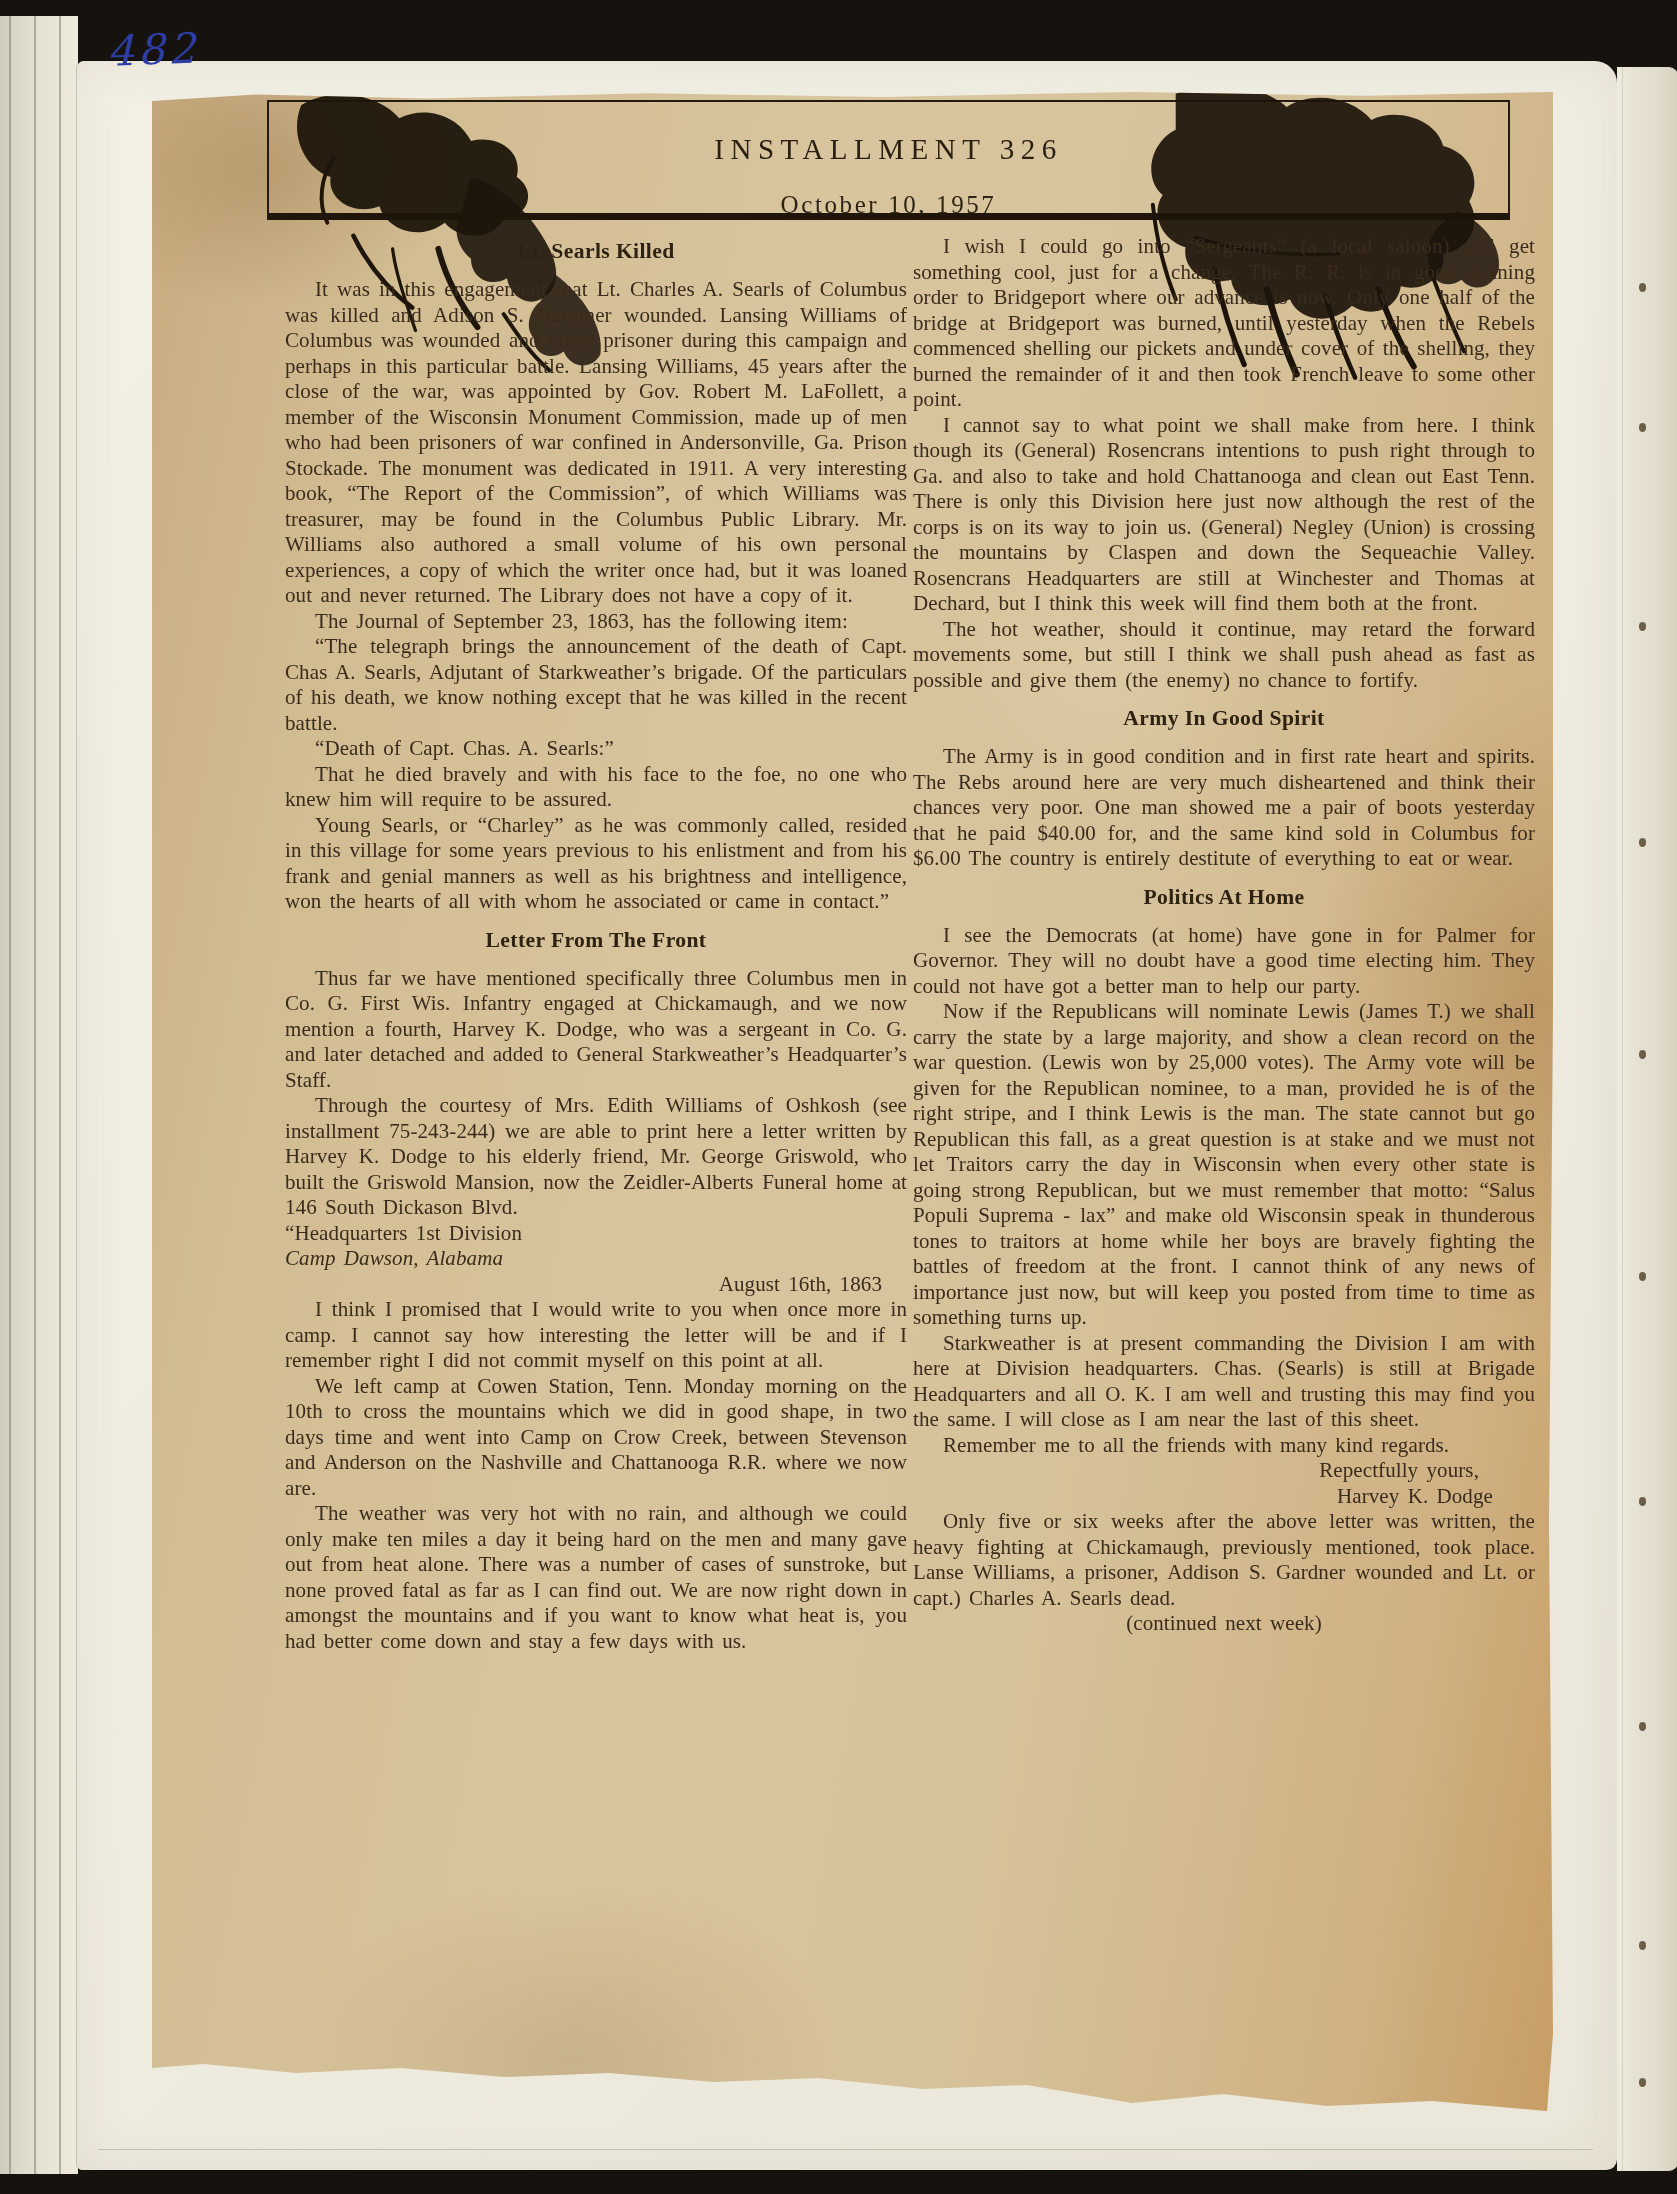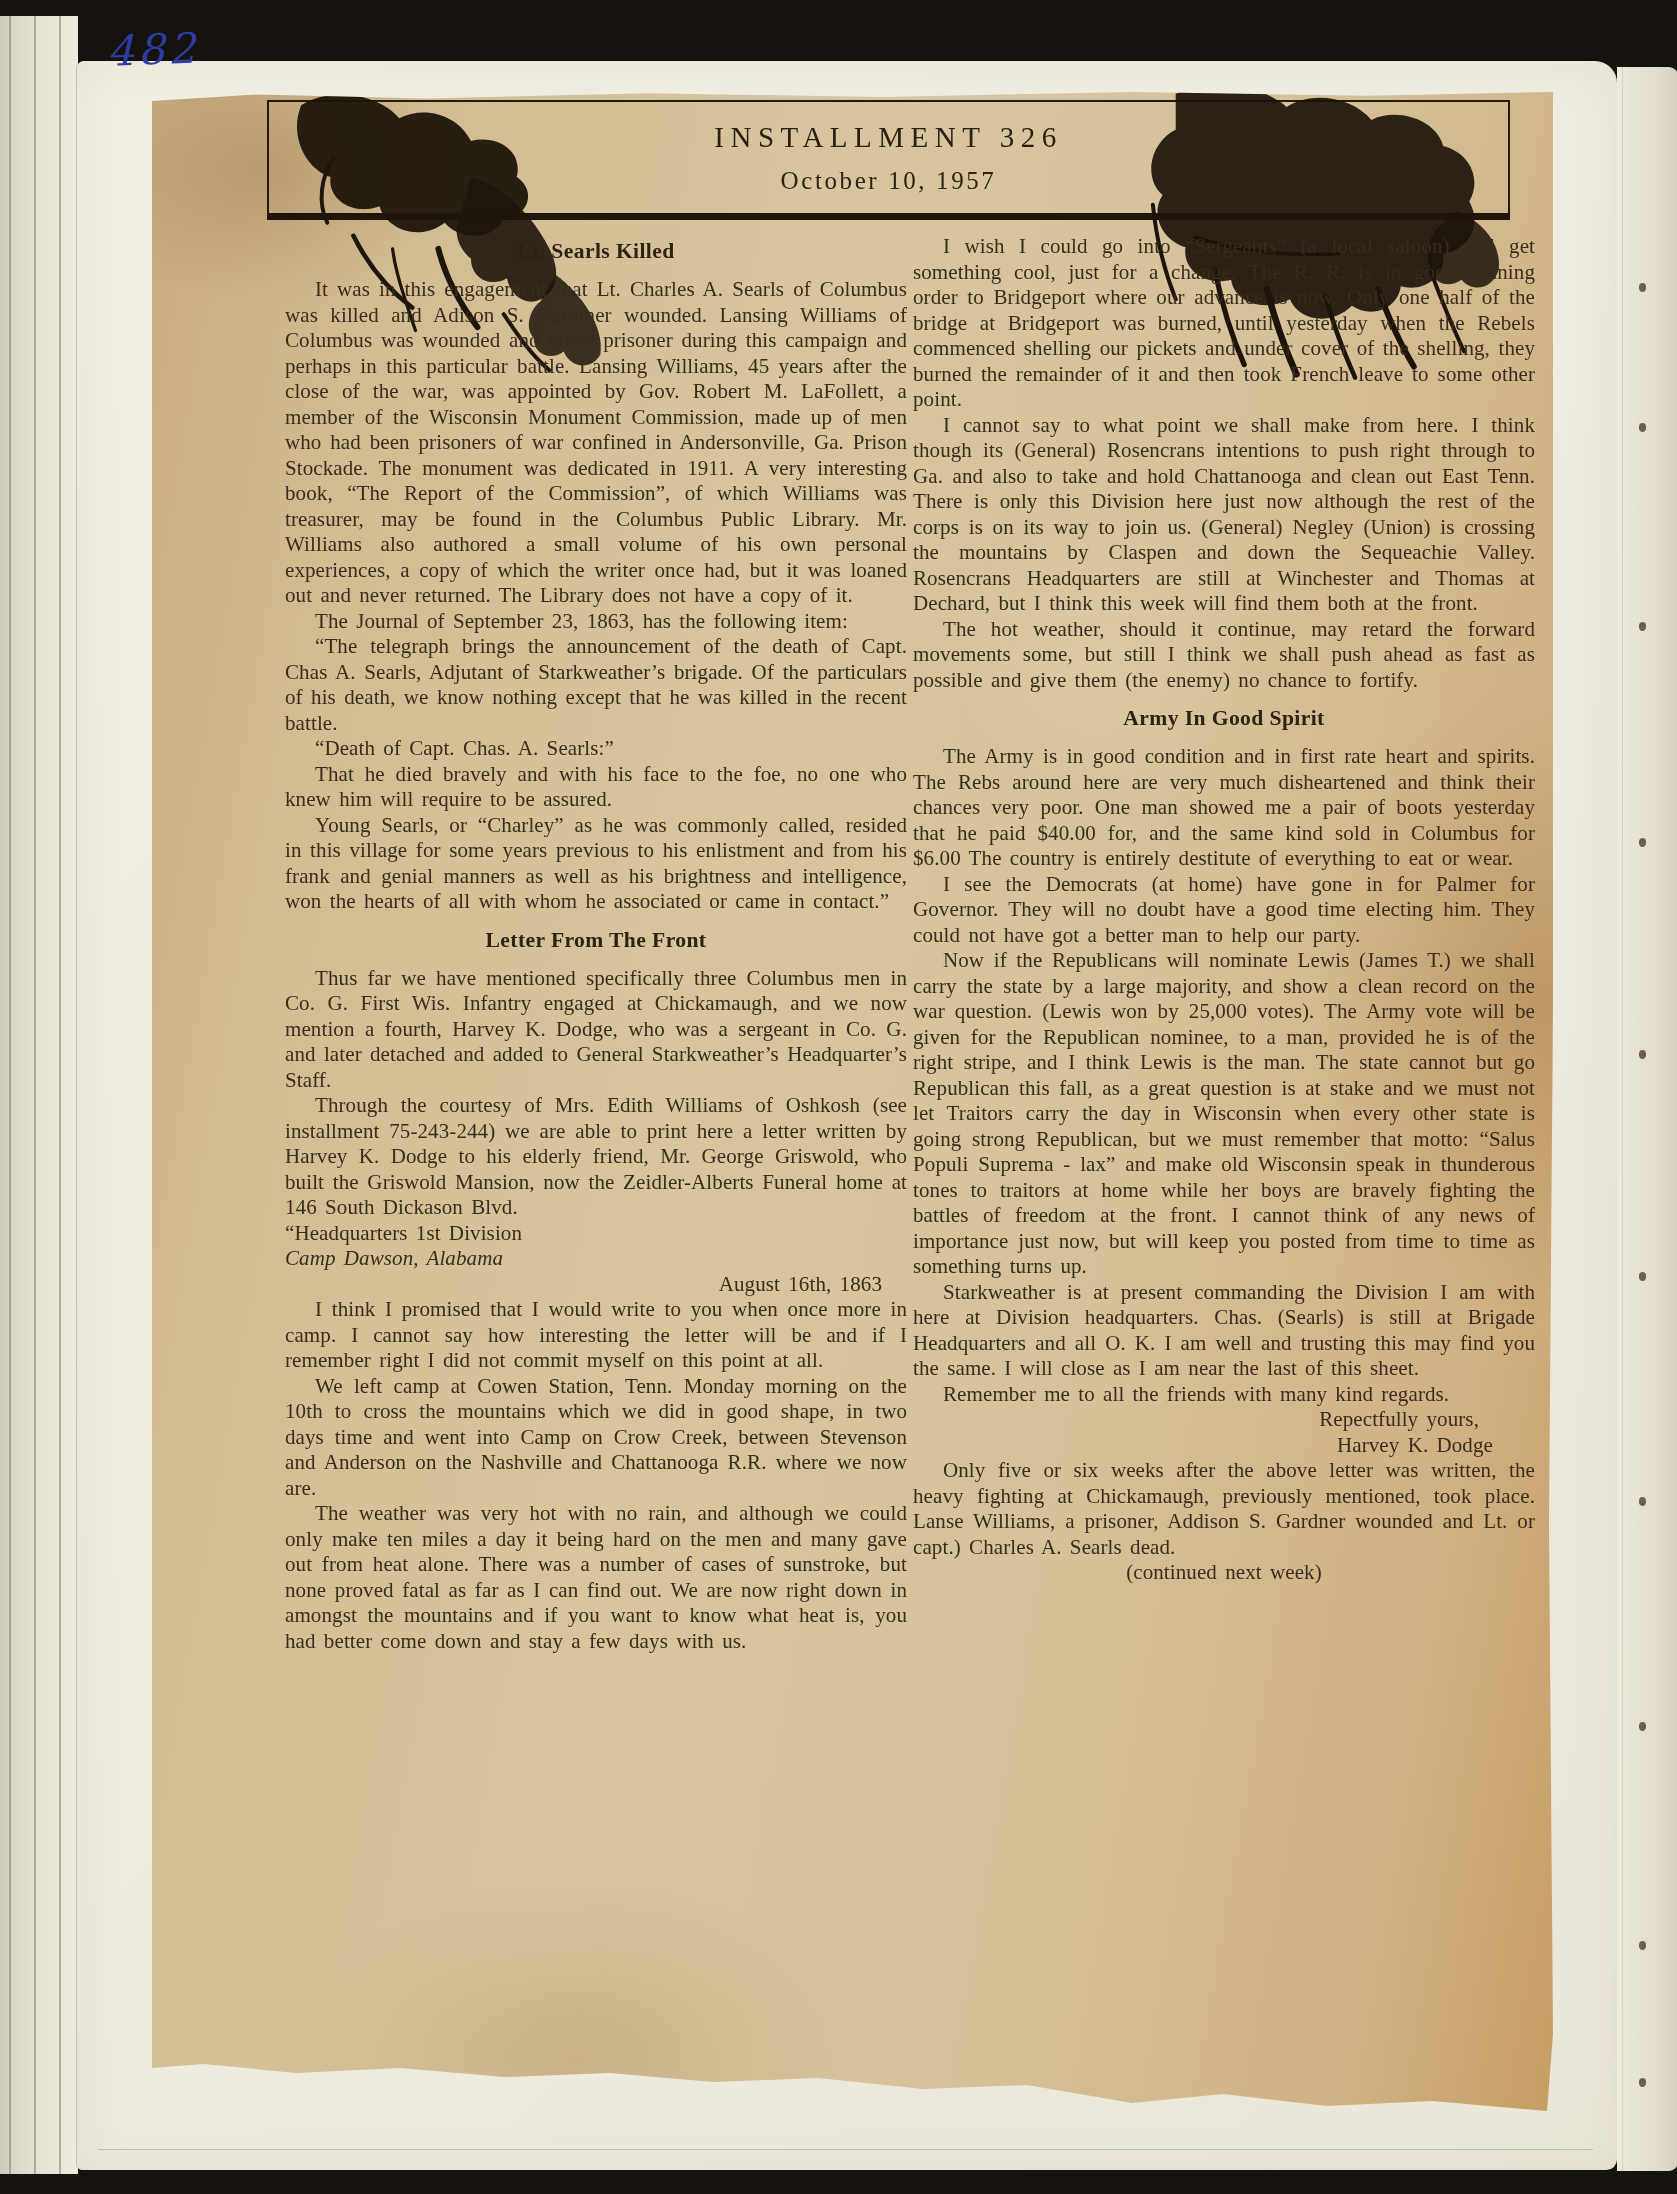--- a/index.html
+++ b/index.html
@@ -51,21 +51,21 @@
       0px 13px,104px 6.5px,274px 10.4px,496px 5.2px,731px 9.1px,980px 3.9px,1215px 7.8px,1401px 3.9px,
       1401px 914px,1397px 1437px,1401px 1946px,1395px 2023px,
       1280px 2013px,1175px 2018px,1071px 2006px,980px 2015px,875px 1997px,771px 2001px,
       666px 1990px,562px 1994px,457px 1985px,353px 1989px,248px 1980px,144px 1985px,52px 1976px,0px 1980px
     );
   }
   .hbox {
     position:absolute; left:115px; top:11.8px; width:1239px; height:111px;
     border:2.6px solid #241a10; border-bottom:7.2px solid #1f150b;
   }
-  .inst { margin:0; padding-top:19.6px; text-align:center; font-size:29px; letter-spacing:6.5px; color:#2a2012; font-weight:400; }
+  .inst { margin:12px; padding-top:19.6px; text-align:center; font-size:29px; letter-spacing:6.5px; color:#2a2012; font-weight:400; }
   .hdate { margin:0; padding-top:13px; text-align:center; font-size:25px; letter-spacing:2.6px; color:#2e2414; }
   .ill { position:absolute; pointer-events:none; }
   .ill-left  { left:123px; top:-9.1px; width:392px; height:307px; }
   .ill-right { left:965px; top:-14.4px; width:411px; height:330px; }
   
   .col { position:absolute; width:622px; }
   .col-left  { left:133px; top:138px; }
   .col-right { left:761px; top:146px; }
   .col p {
     margin:0; text-indent:30px; text-align:justify;
@@ -167,20 +167,21 @@
       <p>We left camp at Cowen Station, Tenn. Monday morning on the 10th to cross the mountains which we did in good shape, in two days time and went into Camp on Crow Creek, between Stevenson and Anderson on the Nashville and Chattanooga R.R. where we now are.</p>
       <p>The weather was very hot with no rain, and although we could only make ten miles a day it being hard on the men and many gave out from heat alone. There was a number of cases of sunstroke, but none proved fatal as far as I can find out. We are now right down in amongst the mountains and if you want to know what heat is, you had better come down and stay a few days with us.</p>
     </div>
 
     <div class="col col-right">
       <p>I wish I could go into “Sergeants” (a local saloon) and get something cool, just for a change. The R. R. is in good running order to Bridgeport where our advance is now. Only one half of the bridge at Bridgeport was burned, until yesterday when the Rebels commenced shelling our pickets and under cover of the shelling, they burned the remainder of it and then took French leave to some other point.</p>
       <p>I cannot say to what point we shall make from here. I think though its (General) Rosencrans intentions to push right through to Ga. and also to take and hold Chattanooga and clean out East Tenn. There is only this Division here just now although the rest of the corps is on its way to join us. (General) Negley (Union) is crossing the mountains by Claspen and down the Sequeachie Valley. Rosencrans Headquarters are still at Winchester and Thomas at Dechard, but I think this week will find them both at the front.</p>
       <p>The hot weather, should it continue, may retard the forward movements some, but still I think we shall push ahead as fast as possible and give them (the enemy) no chance to fortify.</p>
       <h3>Army In Good Spirit</h3>
       <p>The Army is in good condition and in first rate heart and spirits. The Rebs around here are very much disheartened and think their chances very poor. One man showed me a pair of boots yesterday that he paid $40.00 for, and the same kind sold in Columbus for $6.00 The country is entirely destitute of everything to eat or wear.</p>
+      <h3>Politics At Home</h3>
       <p>I see the Democrats (at home) have gone in for Palmer for Governor. They will no doubt have a good time electing him. They could not have got a better man to help our party.</p>
       <p>Now if the Republicans will nominate Lewis (James T.) we shall carry the state by a large majority, and show a clean record on the war question. (Lewis won by 25,000 votes). The Army vote will be given for the Republican nominee, to a man, provided he is of the right stripe, and I think Lewis is the man. The state cannot but go Republican this fall, as a great question is at stake and we must not let Traitors carry the day in Wisconsin when every other state is going strong Republican, but we must remember that motto: “Salus Populi Suprema - lax” and make old Wisconsin speak in thunderous tones to traitors at home while her boys are bravely fighting the battles of freedom at the front. I cannot think of any news of importance just now, but will keep you posted from time to time as something turns up.</p>
       <p>Starkweather is at present commanding the Division I am with here at Division headquarters. Chas. (Searls) is still at Brigade Headquarters and all O. K. I am well and trusting this may find you the same. I will close as I am near the last of this sheet.</p>
       <p>Remember me to all the friends with many kind regards.</p>
       <p class="sig1">Repectfully yours,</p>
       <p class="sig2">Harvey K. Dodge</p>
       <p>Only five or six weeks after the above letter was written, the heavy fighting at Chickamaugh, previously mentioned, took place. Lanse Williams, a prisoner, Addison S. Gardner wounded and Lt. or capt.) Charles A. Searls dead.</p>
       <p class="centered">(continued next week)</p>
     </div>
 

